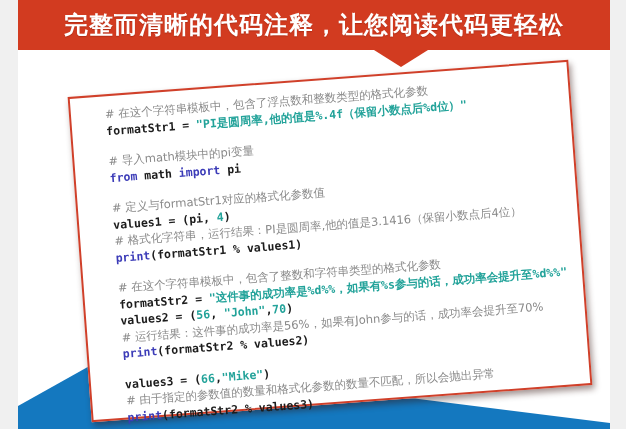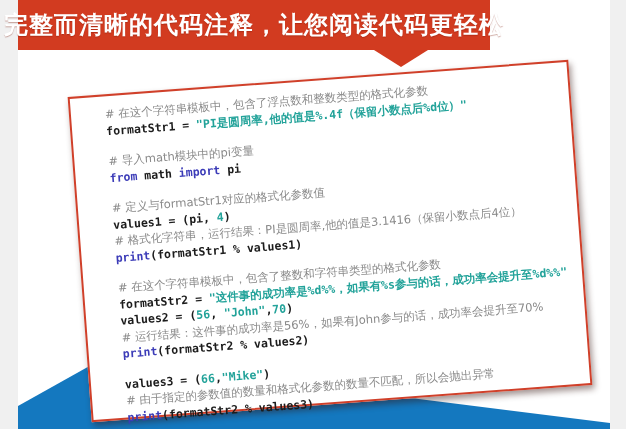--- a/index.html
+++ b/index.html
@@ -17,21 +17,21 @@
   .stage{
     position:relative;width:626px;height:429px;overflow:hidden;
     background:var(--page-gray);
   }
   .content-bg{
     position:absolute;left:18px;top:0;width:592px;height:429px;
     background:#ffffff;z-index:0;
   }
   .ribbon-svg{position:absolute;left:0;top:0;z-index:1;}
   .banner{
-    position:absolute;left:18px;top:0;width:472px;height:50px;
+    position:absolute;left:18px;top:0;width:592px;height:50px;
     background:var(--banner-red);z-index:3;
     display:flex;align-items:center;justify-content:center;
   }
   .banner-title{
     color:#ffffff;font-size:24px;font-weight:bold;letter-spacing:1px;
     font-family:"DejaVu Sans","Liberation Sans",sans-serif;
     text-shadow:0 1px 1px rgba(120,20,0,.35);
     white-space:nowrap;
   }
   .banner-pointer{

